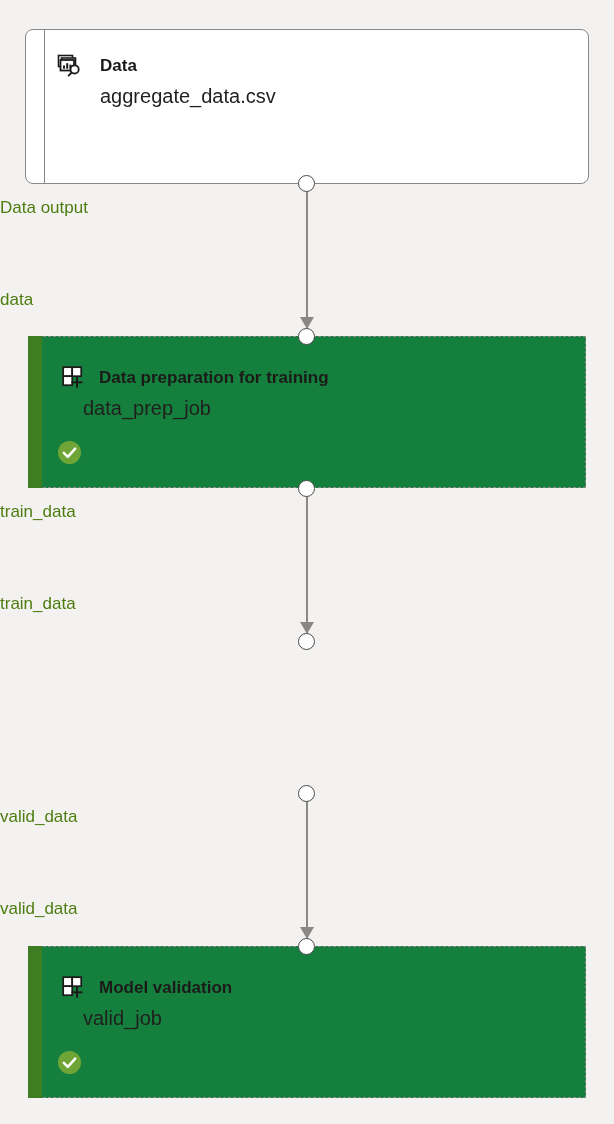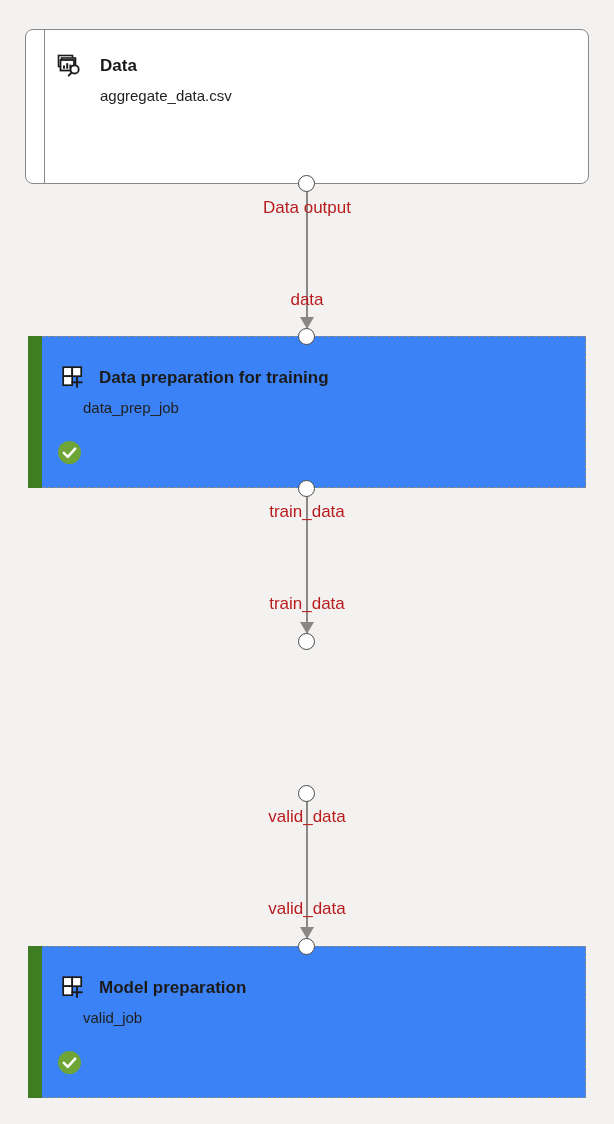--- a/index.html
+++ b/index.html
@@ -50,21 +50,21 @@
     height: 100%;
     border-left: 1.5px solid #8a8886;
   }
 
   
   .node.job {
     left: 28px;
     width: 558px;
     height: 152px;
     border: 1.5px dashed #8a8886;
-    background: #3b82f6;
+    background: #15803d;
   }
   .node.job .accent-bar {
     position: absolute;
     left: -1.5px;
     top: -1.5px;
     width: 14px;
     height: 152px;
     background: #3e7d22;
   }
 
@@ -87,21 +87,21 @@
   .node-title {
     position: absolute;
     font-size: 17px;
     font-weight: bold;
     color: #1b1a19;
     white-space: nowrap;
     line-height: 20px;
   }
   .node-subtitle {
     position: absolute;
-    font-size: 15px;
+    font-size: 20px;
     font-weight: normal;
     color: #201f1e;
     white-space: nowrap;
     line-height: 20px;
   }
   .node.asset .node-title    { left: 74px; top: 26px; }
   .node.asset .node-subtitle { left: 74px; top: 56px; }
   .node.job   .node-title    { left: 70px; top: 31px; }
   .node.job   .node-subtitle { left: 54px; top: 61px; }
 
@@ -138,23 +138,22 @@
     width: 0;
     height: 0;
     border-left: 7px solid transparent;
     border-right: 7px solid transparent;
     border-top: 12px solid #8a8886;
     z-index: 2;
   }
   .edge-label {
     position: absolute;
     font-size: 17px;
-    color: #b91c1c;
+    color: #4d7c0f;
     white-space: nowrap;
-    text-align: center;
     line-height: 20px;
     z-index: 3;
   }
 </style>
 </head>
 <body>
 
 <div id="graph-canvas">
 
   <div class="node asset">
@@ -231,21 +230,21 @@
     <div class="node-body">
       <span class="node-icon">
         <svg width="26" height="26" viewBox="0 0 26 26">
           <rect x="2.2" y="2.2" width="9" height="9" fill="#ffffff" stroke="#1b1a19" stroke-width="1.7"></rect>
           <rect x="11.2" y="2.2" width="9" height="9" fill="#ffffff" stroke="#1b1a19" stroke-width="1.7"></rect>
           <rect x="2.2" y="11.2" width="9" height="9" fill="#ffffff" stroke="#1b1a19" stroke-width="1.7"></rect>
           <line x1="16" y1="11.8" x2="16" y2="22.8" stroke="#1b1a19" stroke-width="1.9"></line>
           <line x1="10.5" y1="17.3" x2="21.5" y2="17.3" stroke="#1b1a19" stroke-width="1.9"></line>
         </svg>
       </span>
-      <div class="node-title">Model preparation</div>
+      <div class="node-title">Model validation</div>
       <div class="node-subtitle">valid_job</div>
       <span class="status-badge">
         <svg width="25" height="25" viewBox="0 0 25 25">
           <circle cx="12.5" cy="12.5" r="11.5" fill="#6ea536"></circle>
           <path d="M6.8 12.9 L10.8 16.8 L18.2 8.7" fill="none" stroke="#ffffff" stroke-width="2.5" stroke-linecap="round" stroke-linejoin="round"></path>
         </svg>
       </span>
     </div>
   </div>
   <div class="port" style="left:298px; top:938px;"></div>

